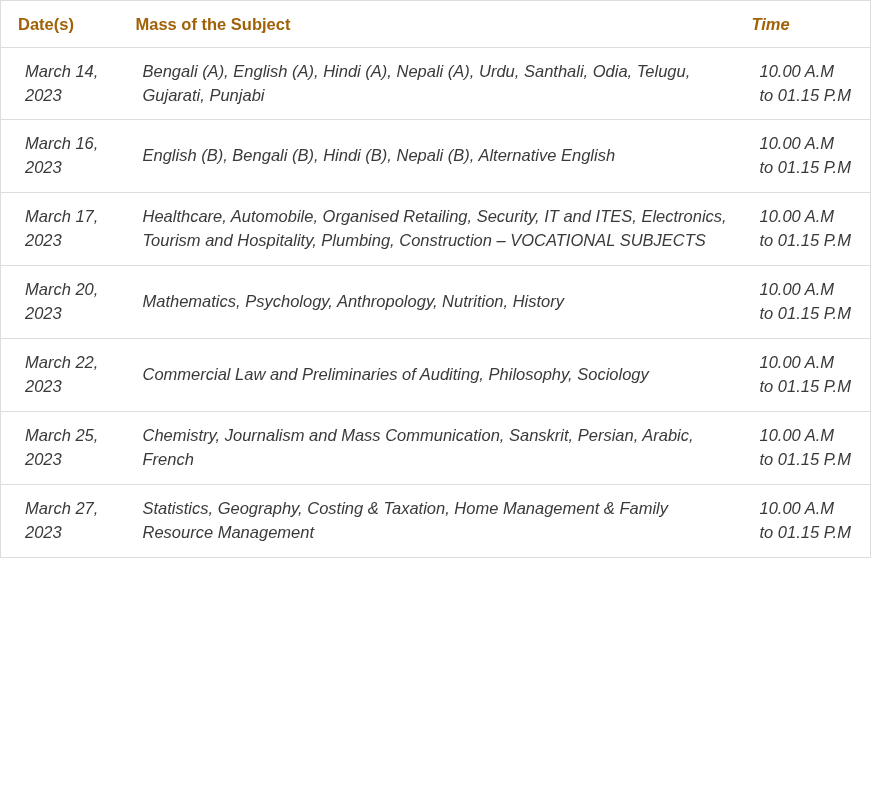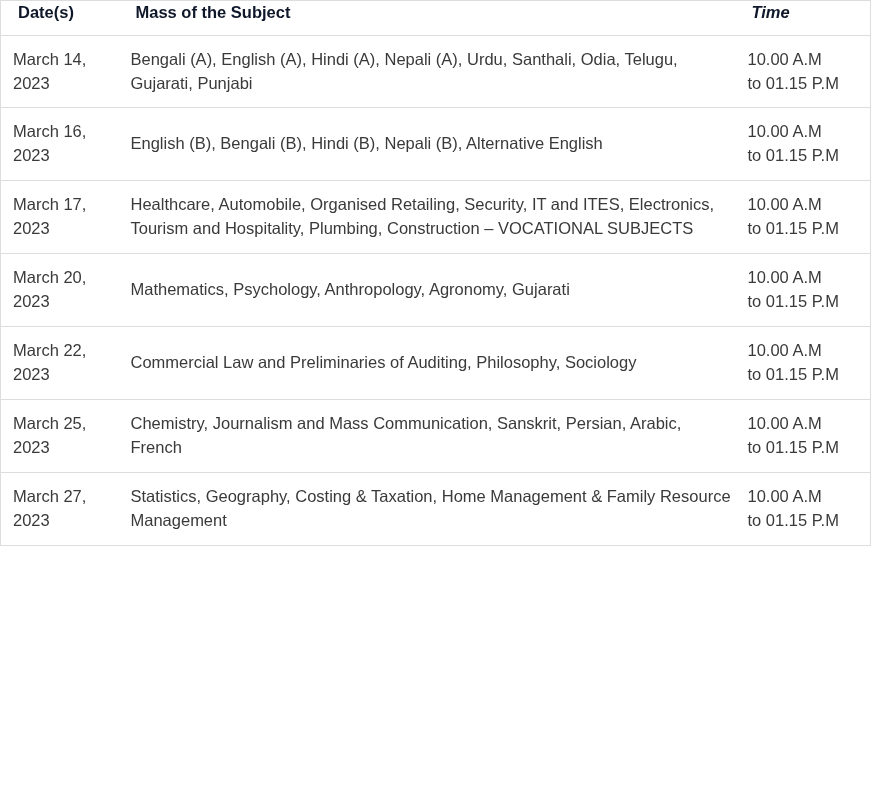--- a/index.html
+++ b/index.html
@@ -27,36 +27,37 @@
   }
 
   .exam-table col.c-date { width: 118px; }
   .exam-table col.c-subject { width: 617px; }
   .exam-table col.c-time { width: 135px; }
 
   .exam-table thead th {
     text-align: left;
     font-weight: bold;
     font-size: 16.5px;
-    color: #0f172a;
-    padding: 1px 0 12px 17px;
+    color: #a16207;
+    padding: 13px 0 12px 17px;
     border-bottom: 1px solid #dddddd;
     vertical-align: middle;
     line-height: 1.25;
   }
   .exam-table thead th.h-subject { padding-left: 17px; }
   .exam-table thead th.h-time { padding-left: 16px; font-style: italic; }
 
   .exam-table tbody td {
     font-size: 16.5px;
     color: #3a3a3a;
     line-height: 1.45;
     vertical-align: middle;
     border-bottom: 1px solid #dddddd;
-    padding: 12px 0 12px 12px;
+    padding: 12px 0 12px 24px;
+    font-style: italic;
   }
   .exam-table tbody tr:last-child td {
     border-bottom: none;
   }
 
   .cell-date {
     white-space: normal;
     padding-right: 8px;
   }
   .cell-subject {
@@ -99,21 +100,21 @@
 to 01.15 P.M</td>
       </tr>
       <tr>
         <td class="cell-date">March 17, 2023</td>
         <td class="cell-subject">Healthcare, Automobile, Organised Retailing, Security, IT and ITES, Electronics, Tourism and Hospitality, Plumbing, Construction – VOCATIONAL SUBJECTS</td>
         <td class="cell-time">10.00 A.M
 to 01.15 P.M</td>
       </tr>
       <tr>
         <td class="cell-date">March 20, 2023</td>
-        <td class="cell-subject">Mathematics, Psychology, Anthropology, Agronomy, Gujarati</td>
+        <td class="cell-subject">Mathematics, Psychology, Anthropology, Nutrition, History</td>
         <td class="cell-time">10.00 A.M
 to 01.15 P.M</td>
       </tr>
       <tr>
         <td class="cell-date">March 22, 2023</td>
         <td class="cell-subject">Commercial Law and Preliminaries of Auditing, Philosophy, Sociology</td>
         <td class="cell-time">10.00 A.M
 to 01.15 P.M</td>
       </tr>
       <tr>

